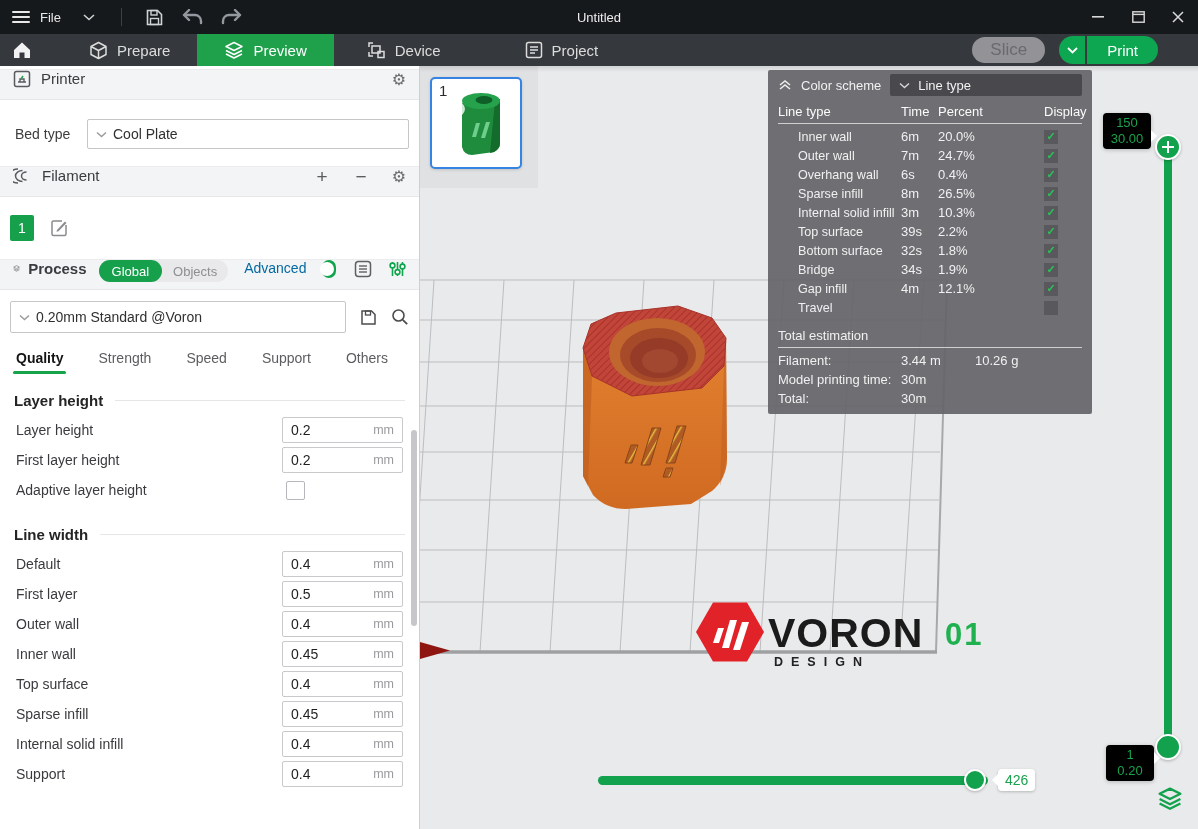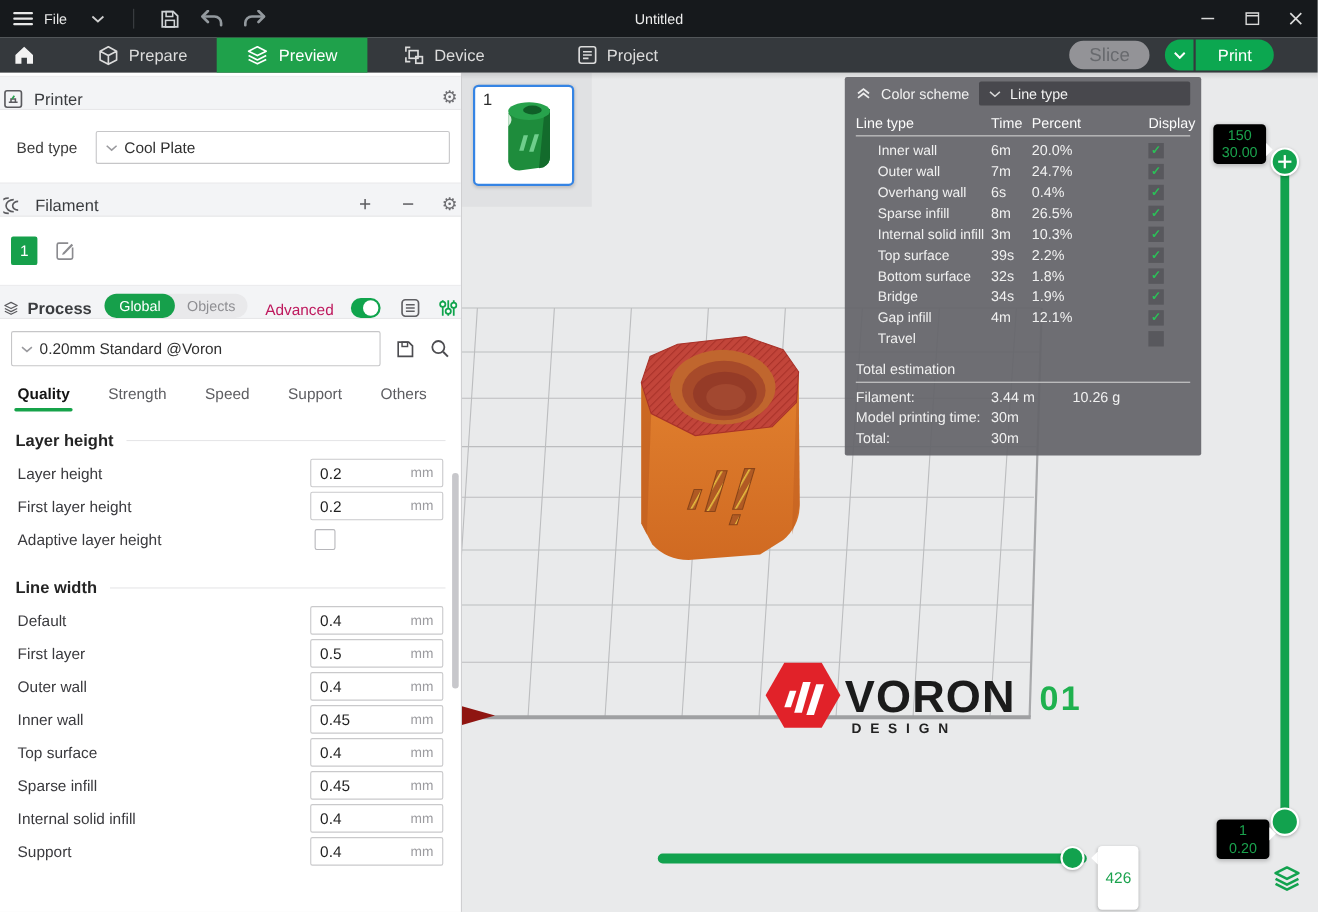--- a/index.html
+++ b/index.html
@@ -30,35 +30,35 @@
              font-size:17px;display:flex;align-items:center;margin-right:14px;}
   .print-group{display:flex;margin-right:40px;}
   .print-chevron{width:26px;height:28px;background:#0CA750;border-radius:14px 0 0 14px;
                  display:flex;align-items:center;justify-content:center;margin-right:2px;}
   .print-btn{height:28px;padding:0 20px;background:#0CA750;border-radius:0 14px 14px 0;
              color:#fff;font-size:15px;display:flex;align-items:center;}
   
   .left-panel{position:absolute;left:0;top:66px;width:420px;bottom:0;background:#fff;
               border-right:1px solid #cfcfd1;overflow:hidden;z-index:20;padding-top:3px;box-sizing:border-box;}
   .sec-head{height:29px;background:#f3f4f6;border-bottom:1px solid #e7e7e9;border-top:1px solid #ececee;
-            display:flex;align-items:flex-end;padding:0 3px;gap:10px;font-size:15px;color:#3a3c3f;}
+            display:flex;align-items:flex-start;padding:0 13px;gap:10px;font-size:15px;color:#3a3c3f;}
   .sec-head .grow{flex:1}
   .plusminus{font-size:19px;color:#5c5c60;line-height:1;margin:0 9px;cursor:pointer;}
   .gear{font-size:16px;color:#6d6d71;cursor:pointer;}
   .row{display:flex;align-items:center;padding:0 10px;}
   .select{height:28px;border:1px solid #c6c6c8;background:#fff;border-radius:2px;
           display:flex;align-items:center;padding:0 8px;font-size:14px;color:#303030;gap:6px;flex:1;cursor:pointer;}
   .chev{flex:none}
   .bed-label{font-size:14px;color:#3c3c3c;width:72px;padding-left:5px;flex:none;}
   .slot-badge{width:24px;height:26px;background:#16A04B;color:#fff;font-size:14px;border-radius:2px;
               display:flex;align-items:center;justify-content:center;margin-right:7px;flex:none;}
   .scope-pill{height:22px;border-radius:11px;background:#e9e9eb;display:flex;align-items:center;font-size:13px;margin-left:4px;cursor:pointer;}
   .scope-on{height:22px;border-radius:11px;background:#16A04B;color:#fff;display:flex;align-items:center;padding:0 13px;}
   .scope-off{color:#8e8e92;padding:0 11px;}
-  .adv-label{font-size:14px;color:#be185d;margin-right:8px;}
+  .adv-label{font-size:14px;color:#0369a1;margin-right:8px;}
   .toggle{width:36px;height:18px;border-radius:9px;background:#10A44D;position:relative;cursor:pointer;}
   .toggle i{position:absolute;right:2px;top:2px;width:14px;height:14px;border-radius:50%;background:#fff;}
   .ptabs{display:flex;align-items:center;gap:0;padding:0 16px;height:34px;margin-top:8px;}
   .ptab{font-size:14px;color:#5d5d61;margin-right:35px;position:relative;cursor:pointer;}
   .ptab.active{color:#141414;font-weight:bold;}
   .ptab.active::after{content:"";position:absolute;left:-3px;right:-3px;bottom:-8px;height:3px;border-radius:2px;background:#16A34A;}
   .sec-title{display:flex;align-items:center;gap:12px;padding:0 14px;height:30px;
              font-size:15px;font-weight:bold;color:#242424;margin-top:10px;}
   .sec-title::after{content:"";flex:1;height:1px;background:#e6e6e8;}
   .param{display:flex;align-items:center;height:30px;padding:0 16px;}
@@ -105,21 +105,21 @@
   .vhandle .plus-v{position:absolute;left:10px;top:5px;width:2px;height:12px;background:#fff;}
   .tooltip{position:absolute;background:#000000;border-radius:4px;box-shadow:0 1px 4px rgba(0,0,0,.22);
            color:#1AA24D;font-size:13px;text-align:center;line-height:16px;padding:2px 4px;z-index:8;}
   .tooltip.tl-top{left:683px;top:47px;width:40px;}
   .tooltip.tl-top::after{content:"";position:absolute;right:-6px;bottom:7px;border:6px solid transparent;border-left-color:#fff;border-right:0;}
   .tooltip.tl-bottom{left:686px;top:679px;width:40px;}
   .tooltip.tl-bottom::after{content:"";position:absolute;right:-6px;top:7px;border:6px solid transparent;border-left-color:#fff;border-right:0;}
   .htrack{position:absolute;left:178px;top:710px;width:390px;height:9px;background:#12A24E;border-radius:5px;z-index:6;}
   .hhandle{position:absolute;left:544px;top:703px;width:22px;height:22px;border-radius:50%;background:#12A24E;
            border:2.5px solid #fff;box-sizing:border-box;box-shadow:0 1px 3px rgba(0,0,0,.25);z-index:7;cursor:pointer;}
-  .step-bubble{position:absolute;left:578px;top:703px;height:22px;padding:18px 7px;background:#fff;border-radius:4px;
+  .step-bubble{position:absolute;left:578px;top:703px;height:22px;padding:0 7px;background:#fff;border-radius:4px;
                box-shadow:0 1px 3px rgba(0,0,0,.22);color:#1AA24D;font-size:14px;display:flex;align-items:center;z-index:8;}
   .step-bubble::before{content:"";position:absolute;left:-6px;top:5px;border:6px solid transparent;border-right-color:#fff;border-left:0;}
   .layers-btn{position:absolute;left:737px;top:720px;width:26px;height:26px;z-index:8;cursor:pointer;}
 </style>
 </head>
 <body>
 
 <div class="titlebar">
   <div class="tb-left">
     <span class="hamburger">

